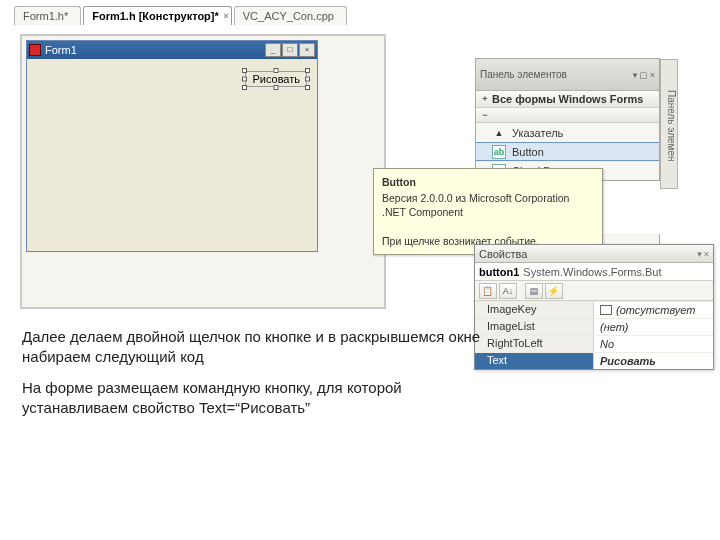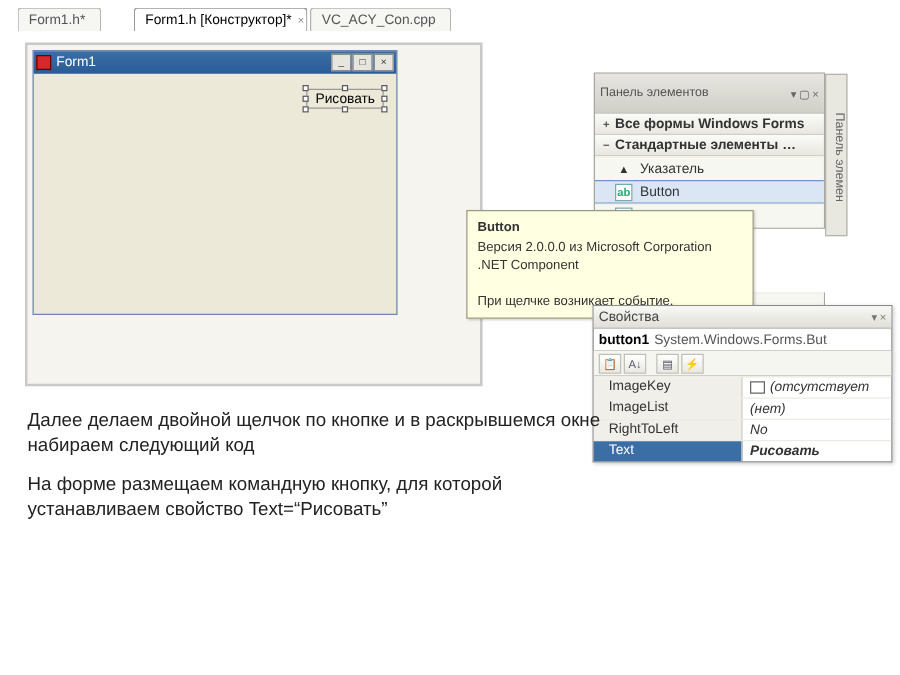--- a/index.html
+++ b/index.html
@@ -26,23 +26,22 @@
     border-radius: 3px 3px 0 0;
     padding: 2px 12px 2px 8px;
     color: #555;
     font-size: 11px;
     line-height: 14px;
     position: relative;
   }
   .tab.active {
     background: #fff;
     color: #000;
-    font-weight: normal;
+    font-weight: bold;
     border-color: #999;
-    margin-left: 24px;
   }
   .tab-close {
     position: absolute;
     right: 2px;
     top: 2px;
     color: #888;
     font-size: 9px;
   }
 
   
@@ -372,21 +371,20 @@
         <span>▢</span>
         <span>×</span>
       </span>
   </div>
   <div class="tb-header">
     <span class="expander">+</span>
     <span>Все формы Windows Forms</span>
   </div>
   <div class="tb-header">
     <span class="expander">−</span>
-    <span>Стандартные элементы …</span>
   </div>
   <div class="tb-item">
     <span class="tb-icon arrow">▲</span>
     <span>Указатель</span>
   </div>
   <div class="tb-item selected">
     <span class="tb-icon abl">ab</span>
     <span>Button</span>
   </div>
   <div class="tb-item">

